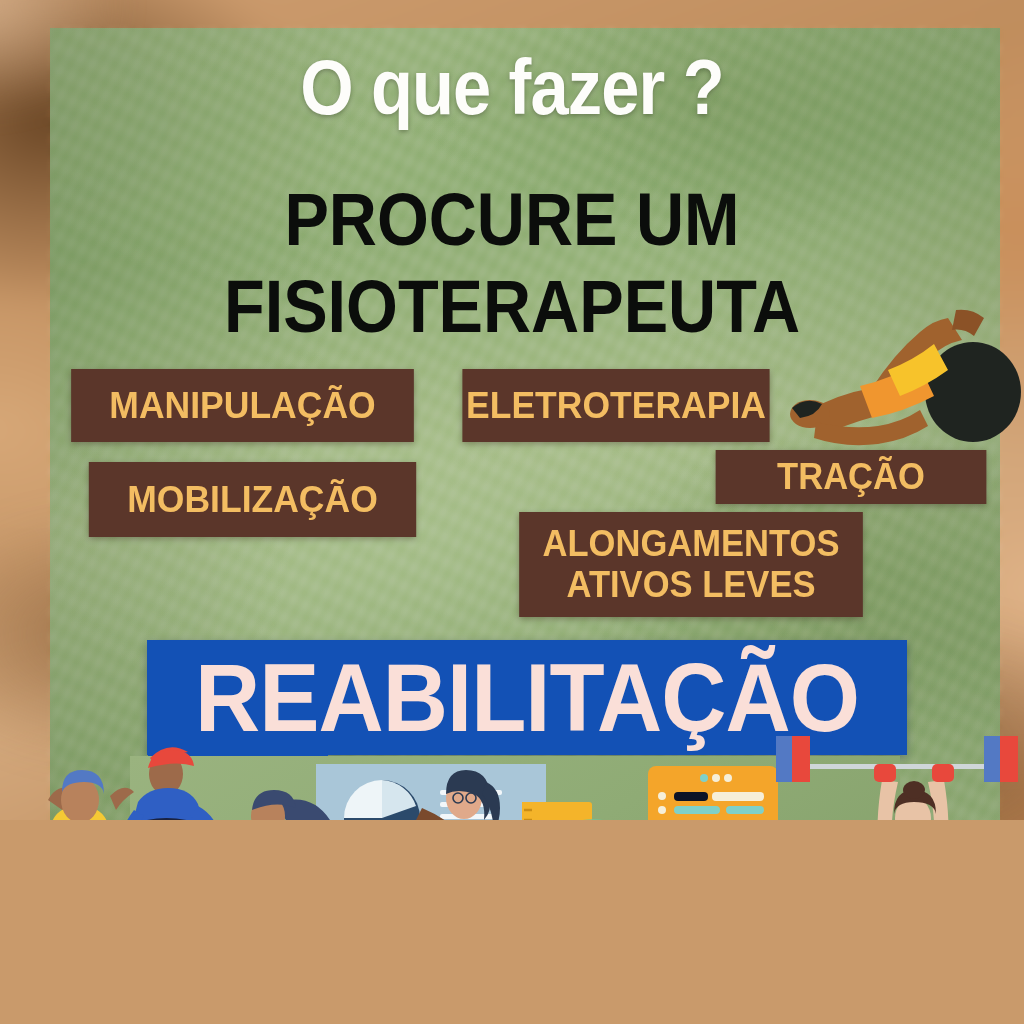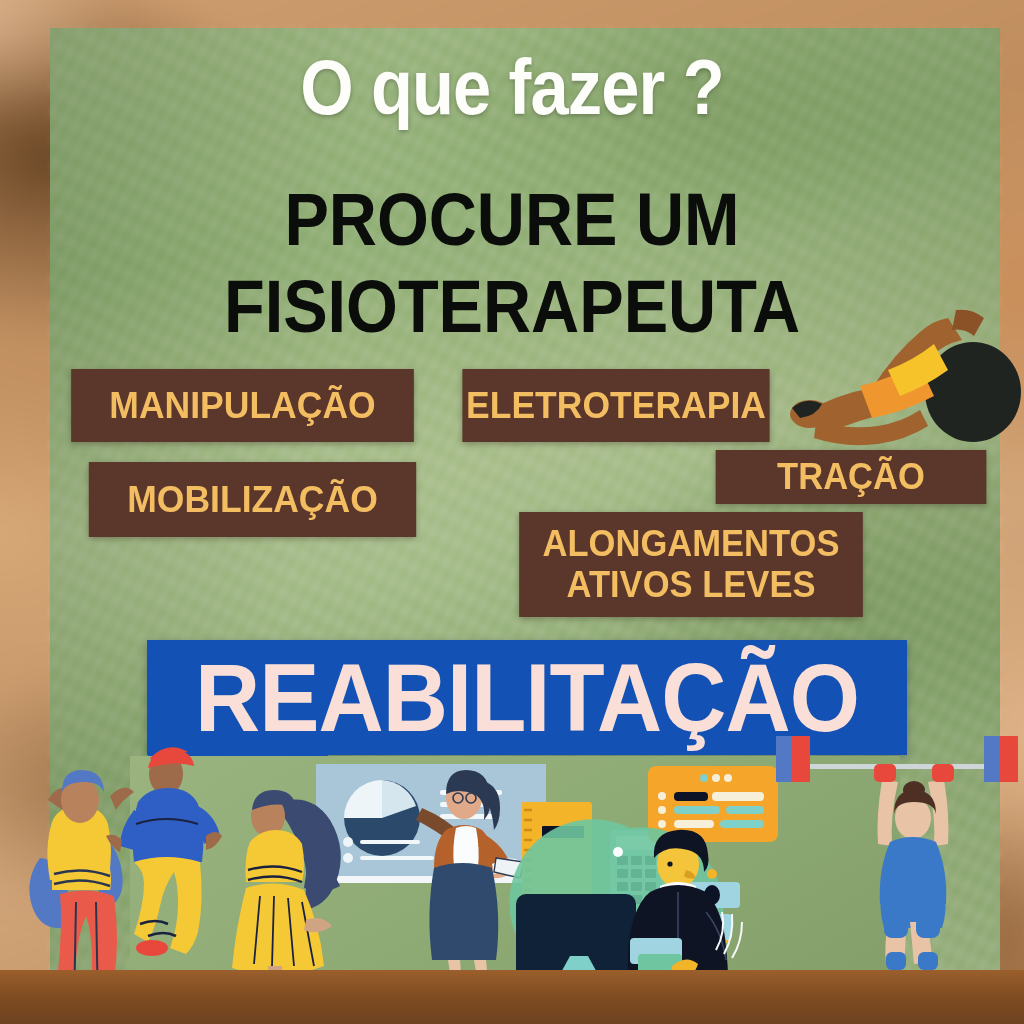--- a/index.html
+++ b/index.html
@@ -1,20 +1,20 @@
 <!DOCTYPE html>
 <html><head>
 <meta charset="utf-8">
 <style>
   * { margin:0; padding:0; box-sizing:border-box; }
   html,body{ width:1024px; height:1024px; overflow:hidden; background:#c99a6b; }
 
   .poster{
     position:relative;
-    width:1024px; height:1024px;
+    width:1024px; height:820px;
     font-family:"Liberation Sans", sans-serif;
     overflow:hidden;
   }
 
   
   .bg{
     position:absolute; inset:-40px;
     background:
       radial-gradient(ellipse 420px 300px at 8% 18%, #6b4726 0%, rgba(107,71,38,0) 62%),
       radial-gradient(ellipse 380px 260px at 3% 52%, #d7a878 0%, rgba(215,168,120,0) 65%),

